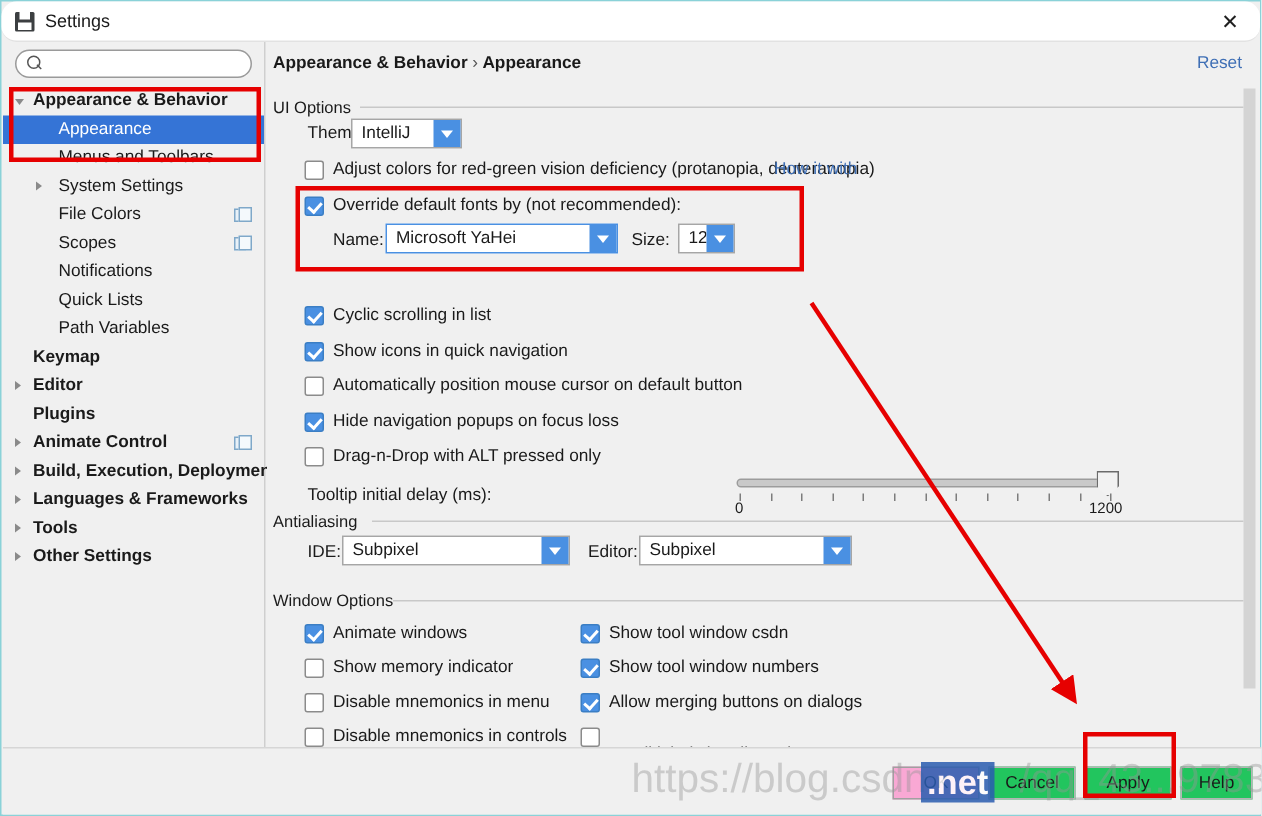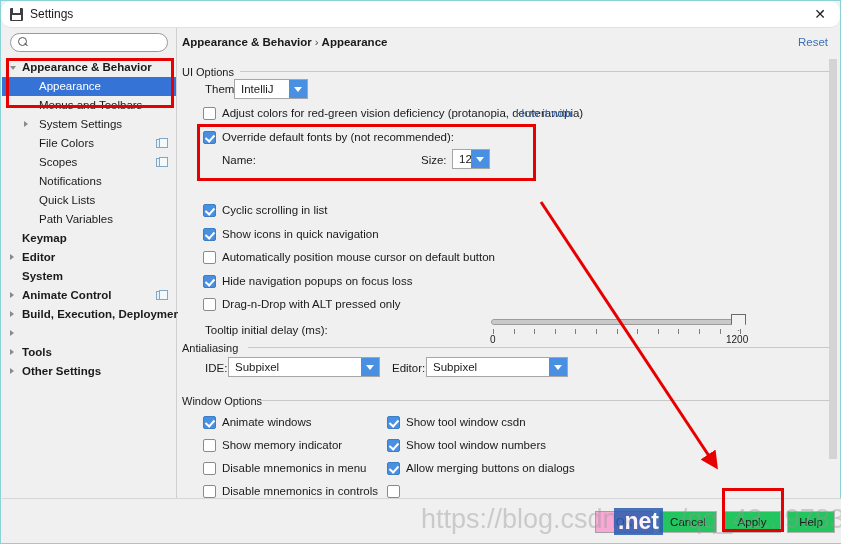--- a/index.html
+++ b/index.html
@@ -279,33 +279,34 @@
           <span class="tree-label" style="left: 37px;">Path Variables</span>
         </div>
         <div class="tree-row bold" style="position: absolute; top: 171px; left: 0px; width: 174px;">
           <span class="tree-label" style="left: 20px;">Keymap</span>
         </div>
         <div class="tree-row bold" style="position: absolute; top: 190px; left: 0px; width: 174px;">
           <span class="arrow" style="left: 8px;"></span>
           <span class="tree-label" style="left: 20px;">Editor</span>
         </div>
         <div class="tree-row bold" style="position: absolute; top: 209px; left: 0px; width: 174px;">
-          <span class="tree-label" style="left: 20px;">System</span>
+          <span class="tree-label" style="left: 20px;">Plugins</span>
         </div>
         <div class="tree-row bold" style="position: absolute; top: 228px; left: 0px; width: 174px;">
           <span class="arrow" style="left: 8px;"></span>
           <span class="tree-label" style="left: 20px;">Animate Control</span>
           <span class="copy-badge"></span>
         </div>
         <div class="tree-row bold" style="position: absolute; top: 247px; left: 0px; width: 174px;">
           <span class="arrow" style="left: 8px;"></span>
           <span class="tree-label" style="left: 20px;">Build, Execution, Deployment</span>
         </div>
         <div class="tree-row bold" style="position: absolute; top: 266px; left: 0px; width: 174px;">
           <span class="arrow" style="left: 8px;"></span>
+          <span class="tree-label" style="left: 20px;">Languages &amp; Frameworks</span>
         </div>
         <div class="tree-row bold" style="position: absolute; top: 285px; left: 0px; width: 174px;">
           <span class="arrow" style="left: 8px;"></span>
           <span class="tree-label" style="left: 20px;">Tools</span>
         </div>
         <div class="tree-row bold" style="position: absolute; top: 304px; left: 0px; width: 174px;">
           <span class="arrow" style="left: 8px;"></span>
           <span class="tree-label" style="left: 20px;">Other Settings</span>
         </div>
       </div>
@@ -328,20 +329,24 @@
     </div>
 
     <div class="cb" style="left:25px; top:79px;"></div>
     <div class="lbl" style="left:44px; top:79px;">Adjust colors for red-green vision deficiency (protanopia, deuteranopia)</div>
     <div class="lbl" style="left:338px; top:79px; color:#3f6fb5;">How it with</div>
 
     <div class="cb checked" style="left:25px; top:103px;"></div>
     <div class="lbl" style="left:44px; top:103px;">Override default fonts by (not recommended):</div>
 
     <div class="lbl" style="left:44px; top:126px;">Name:</div>
+    <div class="combo focused" style="left:79px; top:121px; width:155px;">
+      <span class="val">Microsoft YaHei</span>
+      <span class="btn"></span>
+    </div>
     <div class="lbl" style="left:243px; top:126px;">Size:</div>
     <div class="combo" style="left:274px; top:121px; width:38px;">
       <span class="val">12</span>
       <span class="btn"></span>
     </div>
 
     <div id="ui-checkbox-list">
         <div class="cb checked" style="left: 25px; top: 176px;"></div>
         <div class="lbl" style="left: 44px; top: 176px;">Cyclic scrolling in list</div>
         <div class="cb checked" style="left: 25px; top: 200px;"></div>

